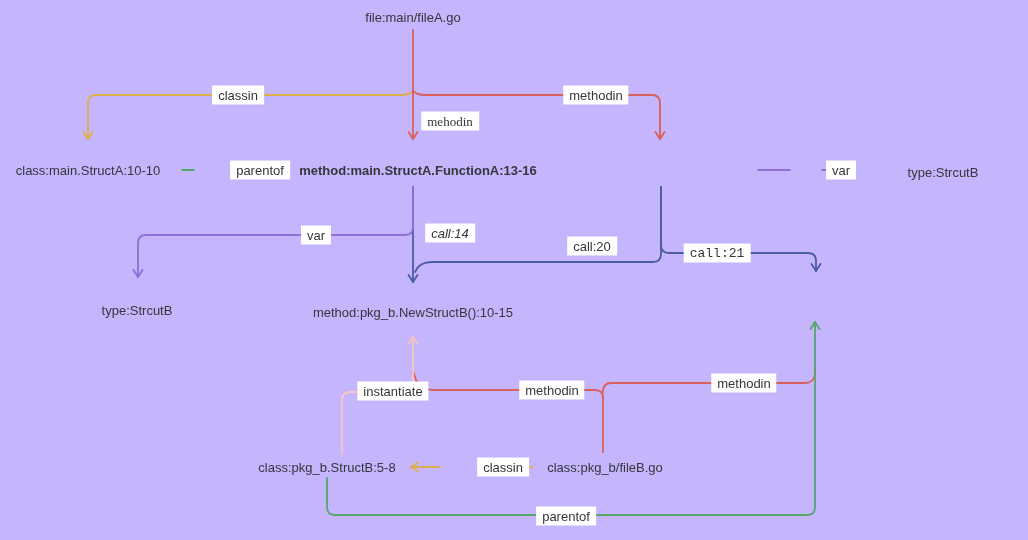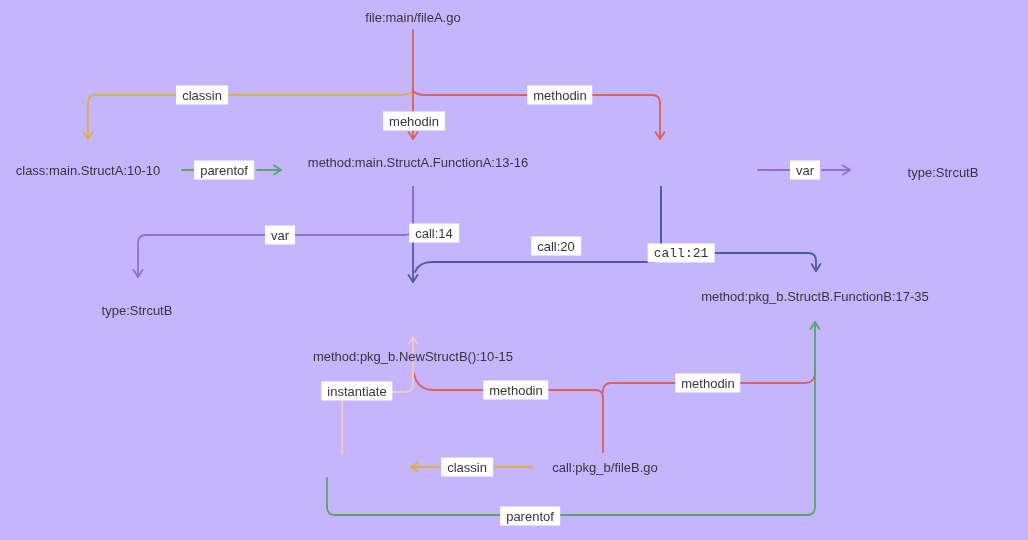--- a/index.html
+++ b/index.html
@@ -6,41 +6,41 @@
   body { font-family: "Liberation Sans", "DejaVu Sans", sans-serif; font-size: 13px; color: #36363c; }
   .canvas { position: relative; width: 1028px; height: 540px; background: #c4b5fd; overflow: hidden; }
   .canvas svg { position: absolute; left: 0; top: 0; }
   .node, .edge-label {
     position: absolute;
     transform: translate(-50%, -50%);
     white-space: nowrap;
     text-align: center;
     line-height: 19px;
   }
-  .edge-label { background: #ffffff; padding: 0 6px; }
+  .edge-label { background: #ffffff; padding: 0 6px; margin-left: 36px; }
   .two-line { line-height: 19px; }
   
   #n-fileA       { left: 413px; top: 17px; }
   #n-structA     { left: 88px;  top: 170px; text-align: center; }
-  #n-functionA   { left: 418px; top: 162px; }
+  #n-functionA   { left: 418px; top: 170px; font-weight: bold; }
   #n-xfunction   { left: 661px; top: 170px; }
   #n-varX20      { left: 943px; top: 172px; }
   #n-varX14      { left: 137px; top: 310px; }
-  #n-newStructB  { left: 413px; top: 312px; margin-top: 44px; }
+  #n-newStructB  { left: 413px; top: 312px; }
   #n-functionB   { left: 815px; top: 296px; }
   #n-structB     { left: 327px; top: 467px; }
   #n-fileB       { left: 605px; top: 467px; }
   
   #l-classin-top   { left: 202px; top: 95px; }
   #l-methodin-top  { left: 560px; top: 95px; }
-  #l-mehodin       { left: 414px; top: 121px; }
+  #l-mehodin       { left: 414px; top: 121px; font-family: Liberation Serif, serif; }
   #l-parentof-mid  { left: 224px; top: 170px; }
   #l-var-right     { left: 805px; top: 170px; }
   #l-var-left      { left: 280px; top: 235px; }
-  #l-call14        { left: 434px; top: 233px; }
+  #l-call14        { left: 414px; top: 233px; font-style: italic; }
   #l-call20        { left: 556px; top: 246px; }
   #l-call21        { left: 681px; top: 253px; font-family: Liberation Mono, monospace; }
   #l-instantiate   { left: 357px; top: 391px; }
   #l-methodin-nsb  { left: 516px; top: 390px; }
   #l-methodin-fb   { left: 708px; top: 383px; }
   #l-classin-bot   { left: 467px; top: 467px; }
   #l-parentof-bot  { left: 530px; top: 516px; }
   path.edge { fill: none; stroke-width: 1.8; stroke-linecap: round; }
 </style>
 </head>
@@ -98,22 +98,22 @@
   <div class="node" id="n-fileA">file:main/fileA.go</div>
   <div class="node" id="n-structA">class:main.StructA:10-10</div>
   <div class="node" id="n-functionA">method:main.StructA.FunctionA:13-16</div>
   <div class="node two-line" id="n-varX20">
     <div>type:StrcutB</div>
   </div>
   <div class="node two-line" id="n-varX14">
     <div>type:StrcutB</div>
   </div>
   <div class="node" id="n-newStructB">method:pkg_b.NewStructB():10-15</div>
-  <div class="node" id="n-functionB">method:pkg_b.StructB.FunctionB:17-35</div>
-  <div class="node" id="n-fileB">call:pkg_b/fileB.go</div>
+  <div class="node" id="n-structB">class:pkg_b.StructB:5-8</div>
+  <div class="node" id="n-fileB">class:pkg_b/fileB.go</div>
 
   <div class="edge-label" id="l-classin-top">classin</div>
   <div class="edge-label" id="l-methodin-top">methodin</div>
   <div class="edge-label" id="l-mehodin">mehodin</div>
   <div class="edge-label" id="l-parentof-mid">parentof</div>
   <div class="edge-label" id="l-var-right">var</div>
   <div class="edge-label" id="l-var-left">var</div>
   <div class="edge-label" id="l-call14">call:14</div>
   <div class="edge-label" id="l-call20">call:20</div>
   <div class="edge-label" id="l-call21">call:21</div>

